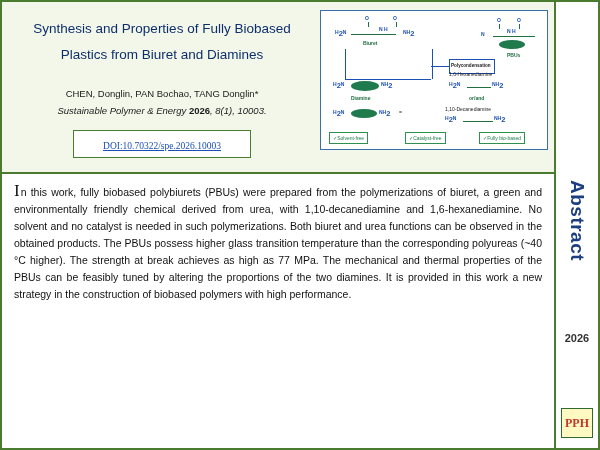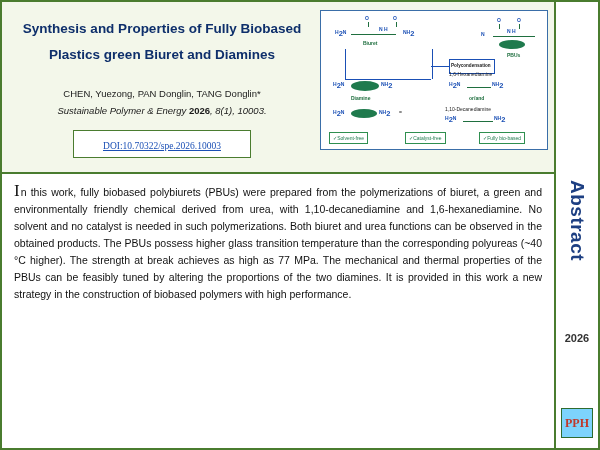--- a/index.html
+++ b/index.html
@@ -54,21 +54,21 @@
     color: #333333;
   }
   .rail-logo {
     position: absolute;
     bottom: 10px;
     left: 50%;
     transform: translateX(-50%);
     width: 30px;
     height: 28px;
     border: 1px solid #2f6b2f;
-    background: #7dd3fc;
+    background: #fef9c3;
     display: flex;
     align-items: center;
     justify-content: center;
   }
   .rail-logo span {
     font-size: 12px;
     font-weight: bold;
     color: #c0392b;
     font-family: "Liberation Serif", serif;
     line-height: 1;
@@ -87,21 +87,21 @@
   }
   .title-col {
     position: absolute;
     top: 14px;
     left: 10px;
     width: 300px;
     text-align: center;
   }
   .title {
     font-size: 13.5px;
-    font-weight: bold;
+    font-weight: normal;
     color: #0e2f6b;
     line-height: 1.9;
   }
   .authors {
     margin-top: 18px;
     font-size: 9.5px;
     color: #1a1a1a;
     line-height: 1.9;
   }
   .journal {
@@ -195,23 +195,23 @@
 </head>
 <body>
 
 <div class="page">
 
   <div class="header">
 
     <div class="title-col">
       <div class="title">
         <div>Synthesis and Properties of Fully Biobased</div>
-        <div>Plastics green Biuret and Diamines</div>
+        <div>Plastics from Biuret and Diamines</div>
       </div>
-      <div class="authors">CHEN, Yuezong, PAN Donglin, TANG Donglin*</div>
+      <div class="authors">CHEN, Donglin, PAN Bochao, TANG Donglin*</div>
       <div class="journal">
         <span>Sustainable Polymer &amp; Energy</span>
         <b>2026</b><span>, 8(1), 10003.</span>
       </div>
       <div class="doi-box">
         <span class="doi-link">DOI:10.70322/spe.2026.10003</span>
       </div>
     </div>
 
     <div class="graphic">

